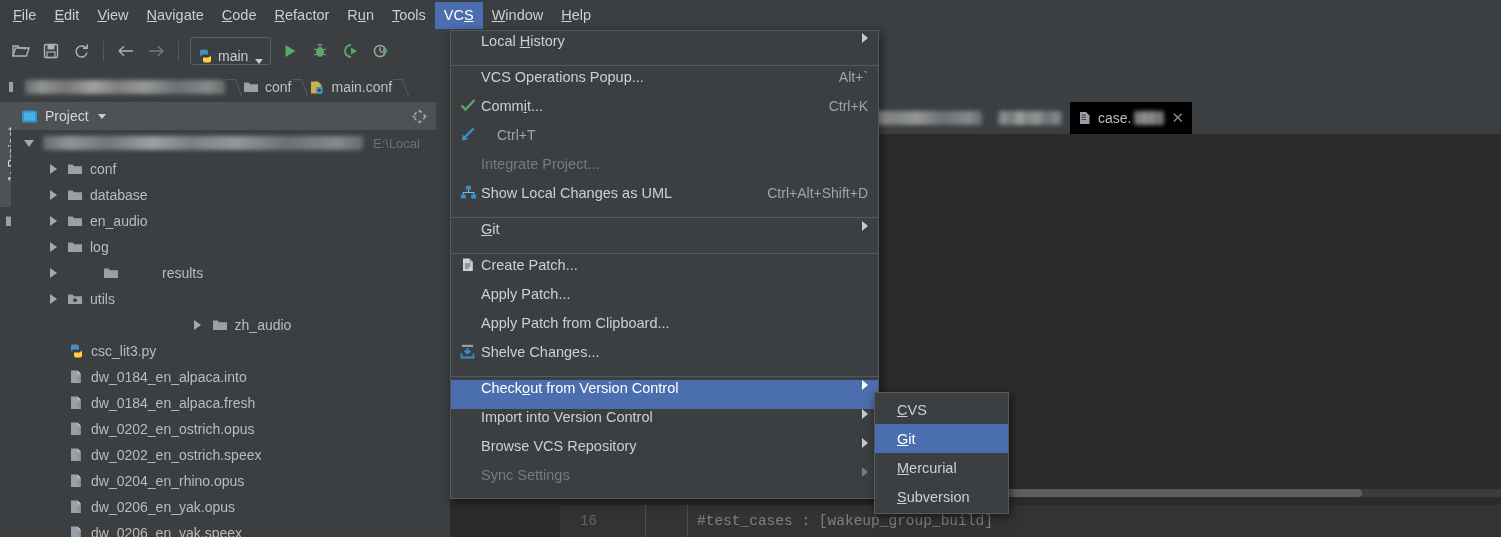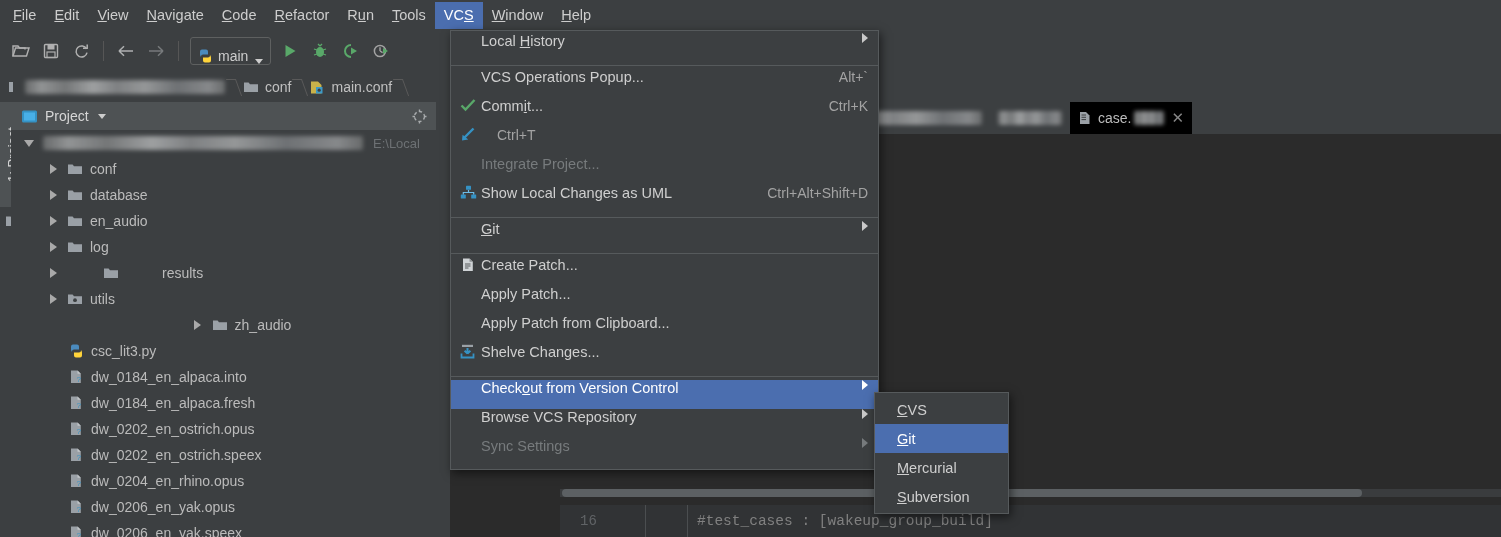--- a/index.html
+++ b/index.html
@@ -622,20 +622,25 @@
         <span class="lbl">Shelve Changes...</span>
       </div>
       <div class="msep"></div>
       <div class="mi highlight">
         <span class="ic"></span>
         <span class="lbl">Check<span class="mn">o</span>ut from Version Control</span>
         <span class="arrow"></span>
       </div>
       <div class="mi">
         <span class="ic"></span>
+        <span class="lbl">Import into Version Control</span>
+        <span class="arrow"></span>
+      </div>
+      <div class="mi">
+        <span class="ic"></span>
         <span class="lbl">Browse VCS Repository</span>
         <span class="arrow"></span>
       </div>
       <div class="mi disabled">
         <span class="ic"></span>
         <span class="lbl">Sync Settings</span>
         <span class="arrow"></span>
       </div>
     </div>
 

